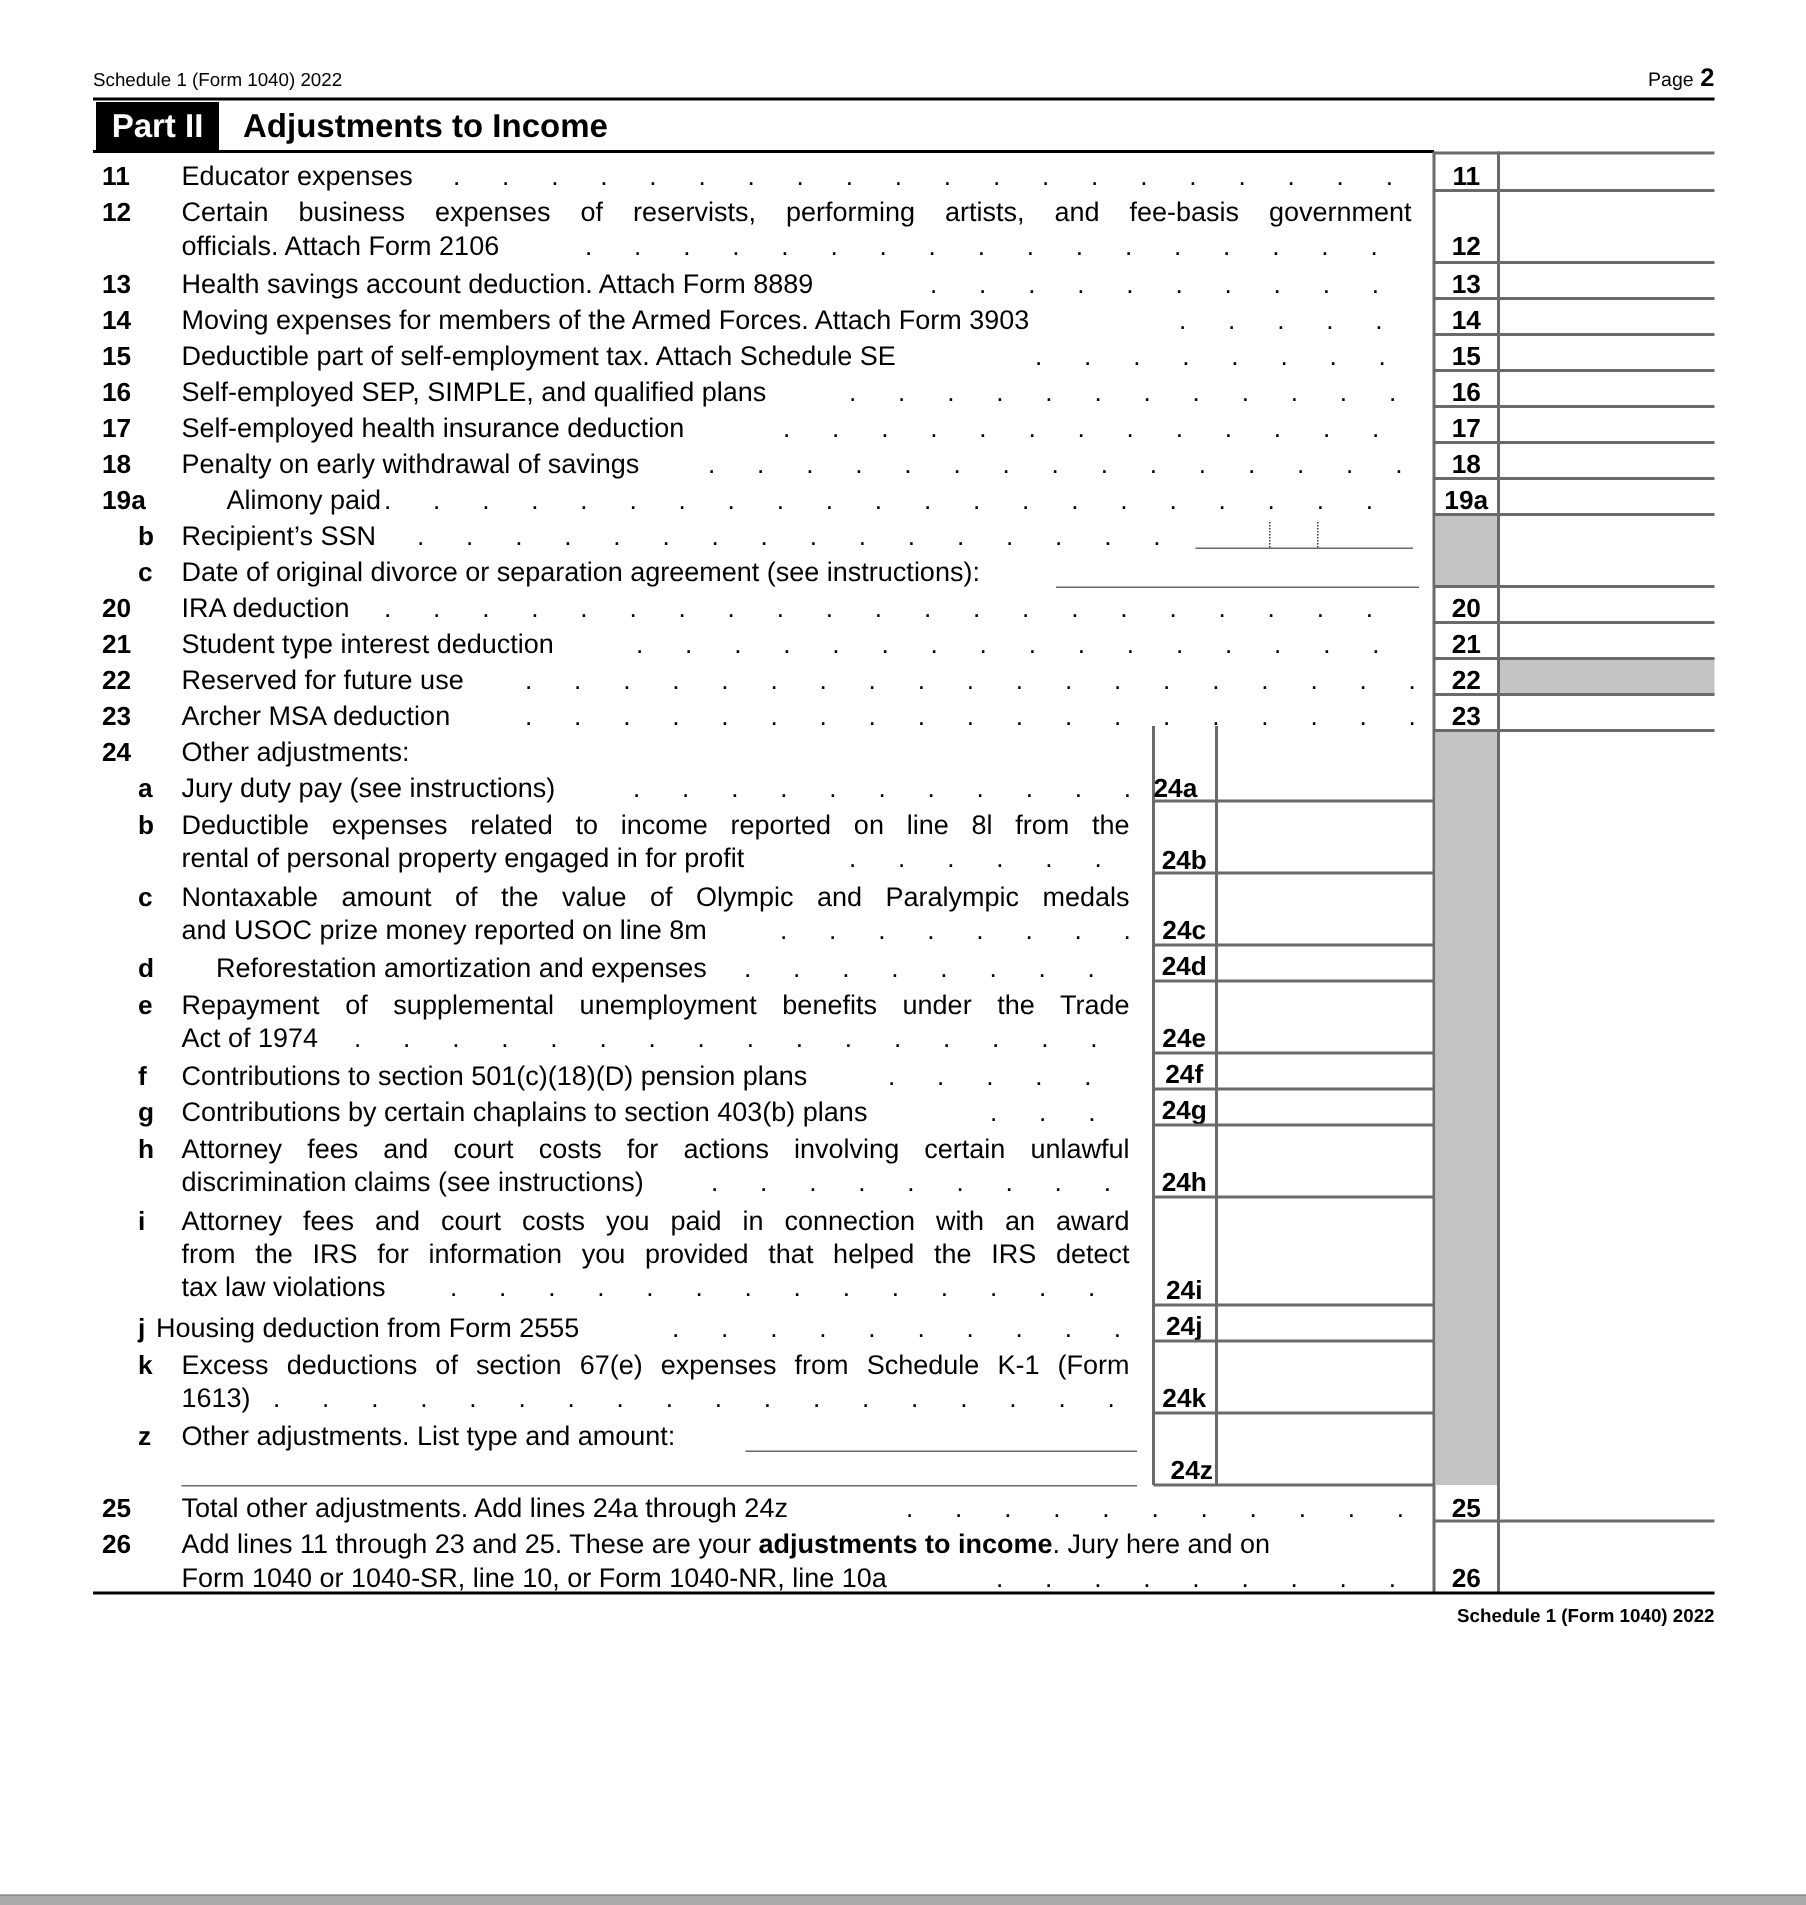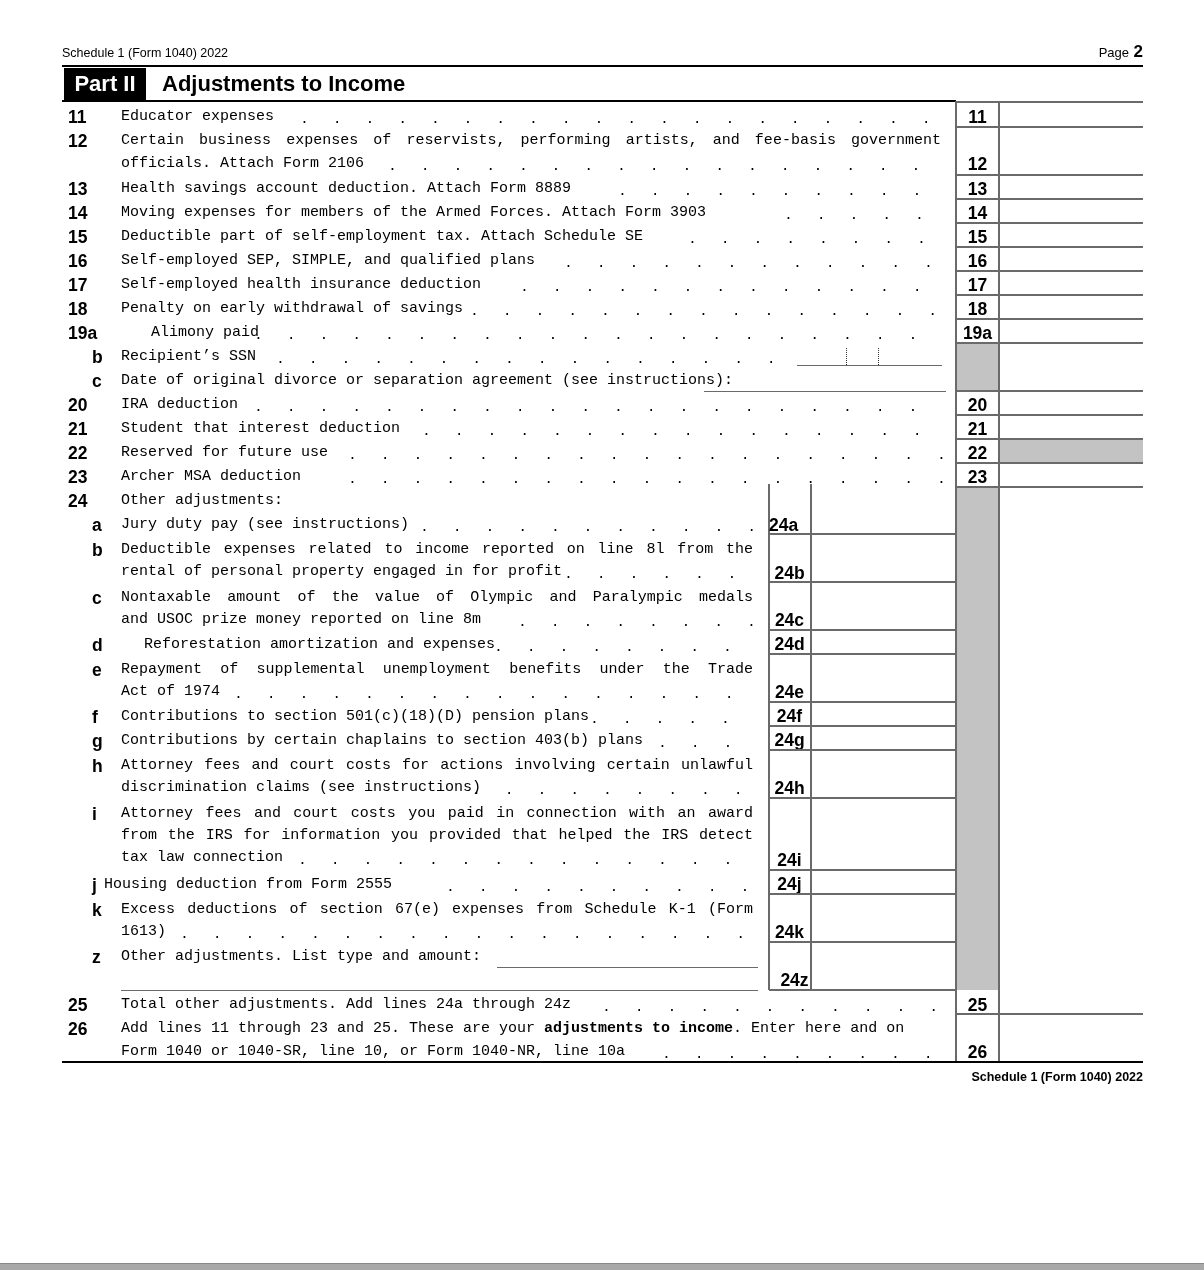--- a/index.html
+++ b/index.html
@@ -9,21 +9,21 @@
   .hdr-small { font-size:12.5px; }
   .page-lbl { font-size:13px; }
   .page-num { font-size:17px; font-weight:bold; }
   .rule-thick { position:absolute; background:#000; height:2px; }
   .rule { position:absolute; background:#6a6a6a; height:1.5px; }
   .vrule { position:absolute; background:#6a6a6a; width:1.5px; }
   .part-box { position:absolute; left:64px; top:68px; width:82px; height:32px; background:#000; color:#fff;
               font-weight:bold; font-size:22px; line-height:32px; text-align:center; }
   .part-title { position:absolute; left:162px; top:68px; font-weight:bold; font-size:22px; line-height:32px; }
   .ln { position:absolute; font-weight:bold; font-size:17.5px; line-height:24px; }
-  .tx { position:absolute; font-size:15px; line-height:24px; white-space:nowrap;font-family:Liberation Mono, monospace; }
+  .tx { position:absolute; font-size:18px; line-height:24px; white-space:nowrap; }
   .tx.just { white-space:normal; text-align:justify; text-align-last:justify; }
   .dots { position:absolute; font-size:17.5px; line-height:24px; letter-spacing:11.5px; white-space:nowrap; overflow:hidden; }
   .box-lbl { position:absolute; font-weight:bold; font-size:17.5px; line-height:22px; text-align:center; }
   .gray { position:absolute; background:#c3c3c3; }
   .amt { position:absolute; border:none; background:transparent; outline:none; }
   .footer-r { position:absolute; font-size:12.5px; font-weight:bold; }
   .bottom-bar { position:absolute; left:0; top:1263px; width:1204px; height:7px; background:#a9a9a9; border-top:1px solid #8a8a8a; }
 </style>
 </head>
 <body>
@@ -125,21 +125,21 @@
 <div class="rule" style="left:956px;top:390px;width:187px;"></div>
 
 <div class="ln" style="left:68px;top:393px;">20</div>
 <div class="tx" style="left:121px;top:393px;">IRA deduction</div>
 <div class="dots" style="left:256px;top:393px;width:688px;">. . . . . . . . . . . . . . . . . . . . . . . . . . . . . . . . . . . . . . . . . . .</div>
 <div class="box-lbl" style="left:957px;top:394px;width:41px;">20</div>
 <input class="amt" style="left: 1001px; top: 392px; width: 140px; height: 22px;">
 <div class="rule" style="left:956px;top:414px;width:187px;"></div>
 
 <div class="ln" style="left:68px;top:417px;">21</div>
-<div class="tx" style="left:121px;top:417px;">Student that interest deduction</div>
+<div class="tx" style="left:121px;top:417px;">Student type interest deduction</div>
 <div class="dots" style="left:424px;top:417px;width:520px;">. . . . . . . . . . . . . . . . . . . . . . . . . . . . . . . . . . . . . . . . . . .</div>
 <div class="box-lbl" style="left:957px;top:418px;width:41px;">21</div>
 <input class="amt" style="left: 1001px; top: 416px; width: 140px; height: 22px;">
 <div class="rule" style="left:956px;top:438px;width:187px;"></div>
 
 <div class="ln" style="left:68px;top:441px;">22</div>
 <div class="tx" style="left:121px;top:441px;">Reserved for future use</div>
 <div class="dots" style="left:350px;top:441px;width:594px;">. . . . . . . . . . . . . . . . . . . . . . . . . . . . . . . . . . . . . . . . . . .</div>
 <div class="box-lbl" style="left:957px;top:442px;width:41px;">22</div>
 <div class="rule" style="left:956px;top:462px;width:187px;"></div>
@@ -213,21 +213,21 @@
 <div class="tx just" style="left:121px;top:754px;width:632px;">Attorney fees and court costs for actions involving certain unlawful</div>
 <div class="tx" style="left:121px;top:776px;">discrimination claims (see instructions)</div>
 <div class="dots" style="left:474px;top:776px;width:280px;">. . . . . . . . . . . . . . . . . . . . . . . . . . . . . . . . . . . . . . . . . . .</div>
 <div class="box-lbl" style="left:769px;top:777px;width:41px;">24h</div>
 <input class="amt" style="left: 813px; top: 751px; width: 140px; height: 45px;">
 <div class="rule" style="left:769px;top:797px;width:187px;"></div>
 
 <div class="ln" style="left:92px;top:802px;">i</div>
 <div class="tx just" style="left:121px;top:802px;width:632px;">Attorney fees and court costs you paid in connection with an award</div>
 <div class="tx just" style="left:121px;top:824px;width:632px;">from the IRS for information you provided that helped the IRS detect</div>
-<div class="tx" style="left:121px;top:846px;">tax law connection</div>
+<div class="tx" style="left:121px;top:846px;">tax law violations</div>
 <div class="dots" style="left:300px;top:846px;width:454px;">. . . . . . . . . . . . . . . . . . . . . . . . . . . . . . . . . . . . . . . . . . .</div>
 <div class="box-lbl" style="left:769px;top:849px;width:41px;">24i</div>
 <input class="amt" style="left: 813px; top: 799px; width: 140px; height: 69px;">
 <div class="rule" style="left:769px;top:869px;width:187px;"></div>
 
 <div class="ln" style="left:92px;top:873px;">j</div>
 <div class="tx" style="left:104px;top:873px;">Housing deduction from Form 2555</div>
 <div class="dots" style="left:448px;top:873px;width:306px;">. . . . . . . . . . . . . . . . . . . . . . . . . . . . . . . . . . . . . . . . . . .</div>
 <div class="box-lbl" style="left:769px;top:873px;width:41px;">24j</div>
 <input class="amt" style="left: 813px; top: 871px; width: 140px; height: 21px;">
@@ -251,21 +251,21 @@
 
 <div class="ln" style="left:68px;top:993px;">25</div>
 <div class="tx" style="left:121px;top:993px;">Total other adjustments. Add lines 24a through 24z</div>
 <div class="dots" style="left:604px;top:993px;width:340px;">. . . . . . . . . . . . . . . . . . . . . . . . . . . . . . . . . . . . . . . . . . .</div>
 <div class="box-lbl" style="left:957px;top:994px;width:41px;">25</div>
 <input class="amt" style="left: 1001px; top: 992px; width: 140px; height: 21px;">
 <div class="rule" style="left:956px;top:1013px;width:187px;"></div>
 
 <div class="ln" style="left:68px;top:1017px;">26</div>
 <div class="tx" style="left:121px;top:1017px;">
-  <span>Add lines 11 through 23 and 25. These are your </span><b>adjustments to income</b><span>. Enter here and on</span>
+  <span>Add lines 11 through 23 and 25. These are your </span><b>adjustments to income</b><span>. Jury here and on</span>
 </div>
 <div class="tx" style="left:121px;top:1040px;">Form 1040 or 1040-SR, line 10, or Form 1040-NR, line 10a</div>
 <div class="dots" style="left:664px;top:1040px;width:280px;">. . . . . . . . . . . . . . . . . . . . . . . . . . . . . . . . . . . . . . . . . . .</div>
 <div class="box-lbl" style="left:957px;top:1041px;width:41px;">26</div>
 <input class="amt" style="left: 1001px; top: 1015px; width: 140px; height: 45px;">
 
 <div class="rule-thick" style="left:62px;top:1061px;width:1081px;"></div>
 
 <div class="footer-r" style="right:61px;top:1070px;">Schedule 1 (Form 1040) 2022</div>
 

